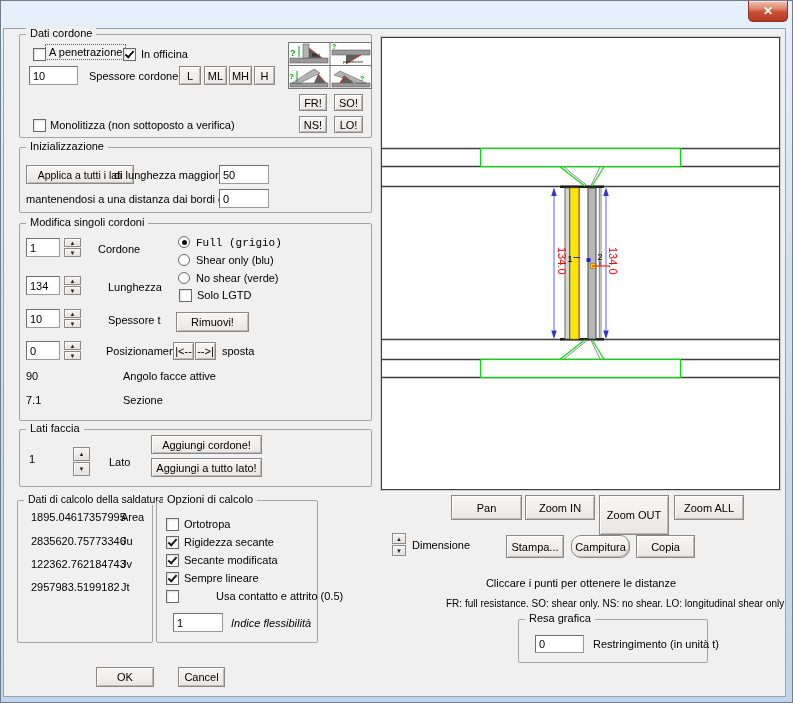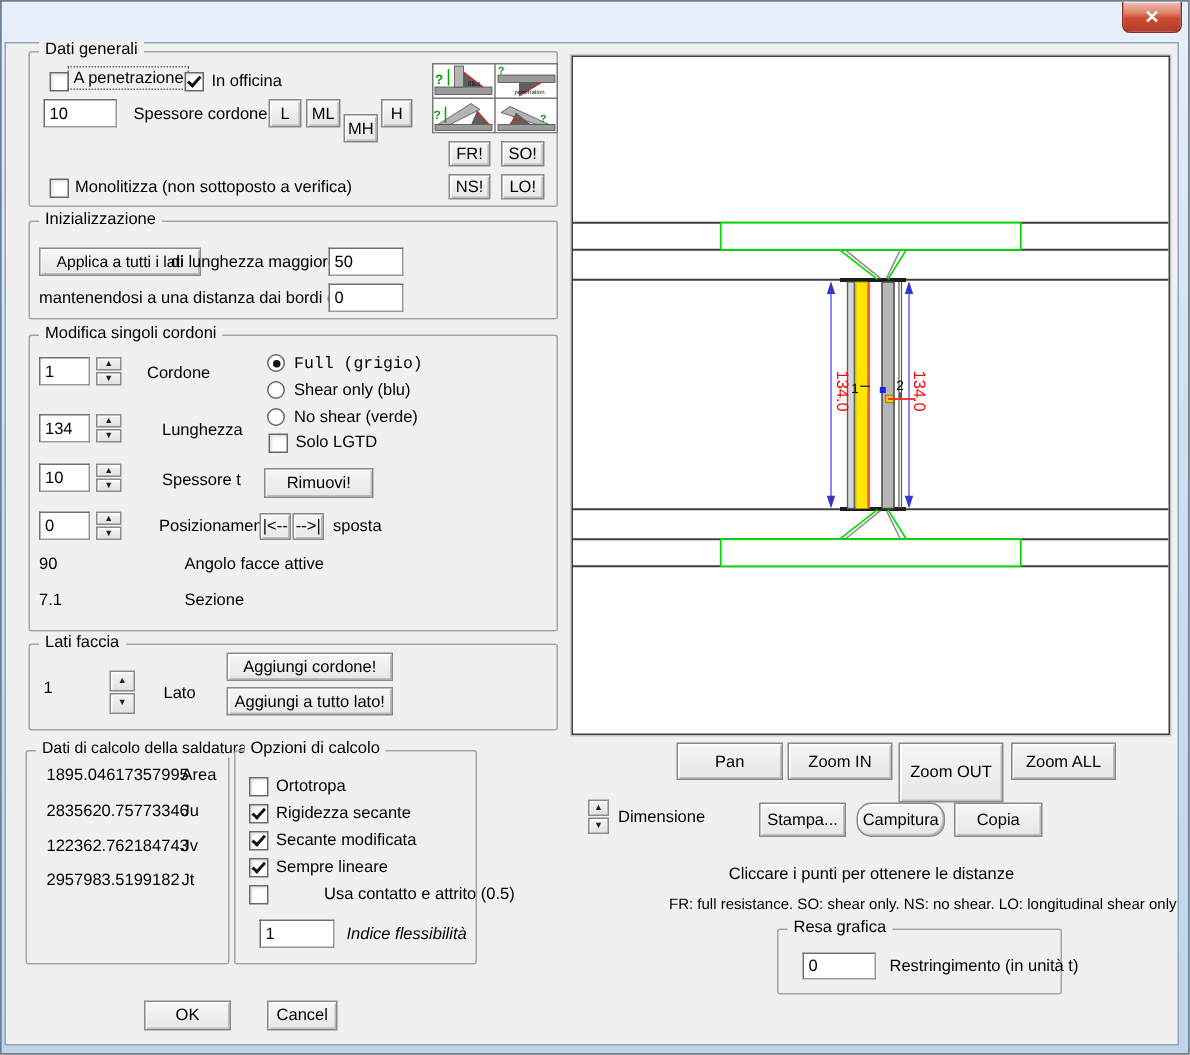--- a/index.html
+++ b/index.html
@@ -44,31 +44,31 @@
 
 <div class="window">
   <div class="titlebar">
     <div class="closebtn">
         <span>✕</span>
       </div>
   </div>
   <div class="client"></div>
 
   <div class="group" style="left:18px;top:33px;width:353px;height:104px;">
-    <span class="glabel">Dati generali</span>
+    <span class="glabel">Dati cordone</span>
   </div>
   <div class="cb" style="left:32px;top:47px;"></div>
   <span class="lbl focusbox" style="left:45px;top:44px;">A penetrazione</span>
   <div class="cb checked" style="left:122px;top:47px;"></div>
   <span class="lbl" style="left:140px;top:47px;">In officina</span>
   <input class="tinput" style="left: 28px; top: 65px; width: 49px; height: 19px;" value="10">
   <span class="lbl" style="left:88px;top:69px;">Spessore cordone t</span>
   <div class="btn" style="left:178px;top:65px;width:22px;height:19px;">L</div>
   <div class="btn" style="left:203px;top:65px;width:23px;height:19px;">ML</div>
-  <div class="btn" style="left:228px;top:65px;width:23px;height:19px;margin-top:10px;">MH</div>
+  <div class="btn" style="left:228px;top:65px;width:23px;height:19px;">MH</div>
   <div class="btn" style="left:253px;top:65px;width:21px;height:19px;">H</div>
 
   <div style="position:absolute;left:287px;top:41px;width:84px;height:47px;">
     <svg width="84" height="47" viewBox="0 0 84 47">
       <rect x="0.5" y="0.5" width="83" height="46" fill="#ffffff" stroke="#777"></rect>
       <line x1="42" y1="0" x2="42" y2="47" stroke="#777" stroke-width="1"></line>
       <line x1="0" y1="23.5" x2="84" y2="23.5" stroke="#777" stroke-width="1"></line>
 
       <rect x="2" y="16" width="38" height="5" fill="#9a9a9a" stroke="#444" stroke-width="0.5"></rect>
       <rect x="15" y="2" width="6" height="14" fill="#b4b4b4" stroke="#444" stroke-width="0.5"></rect>

